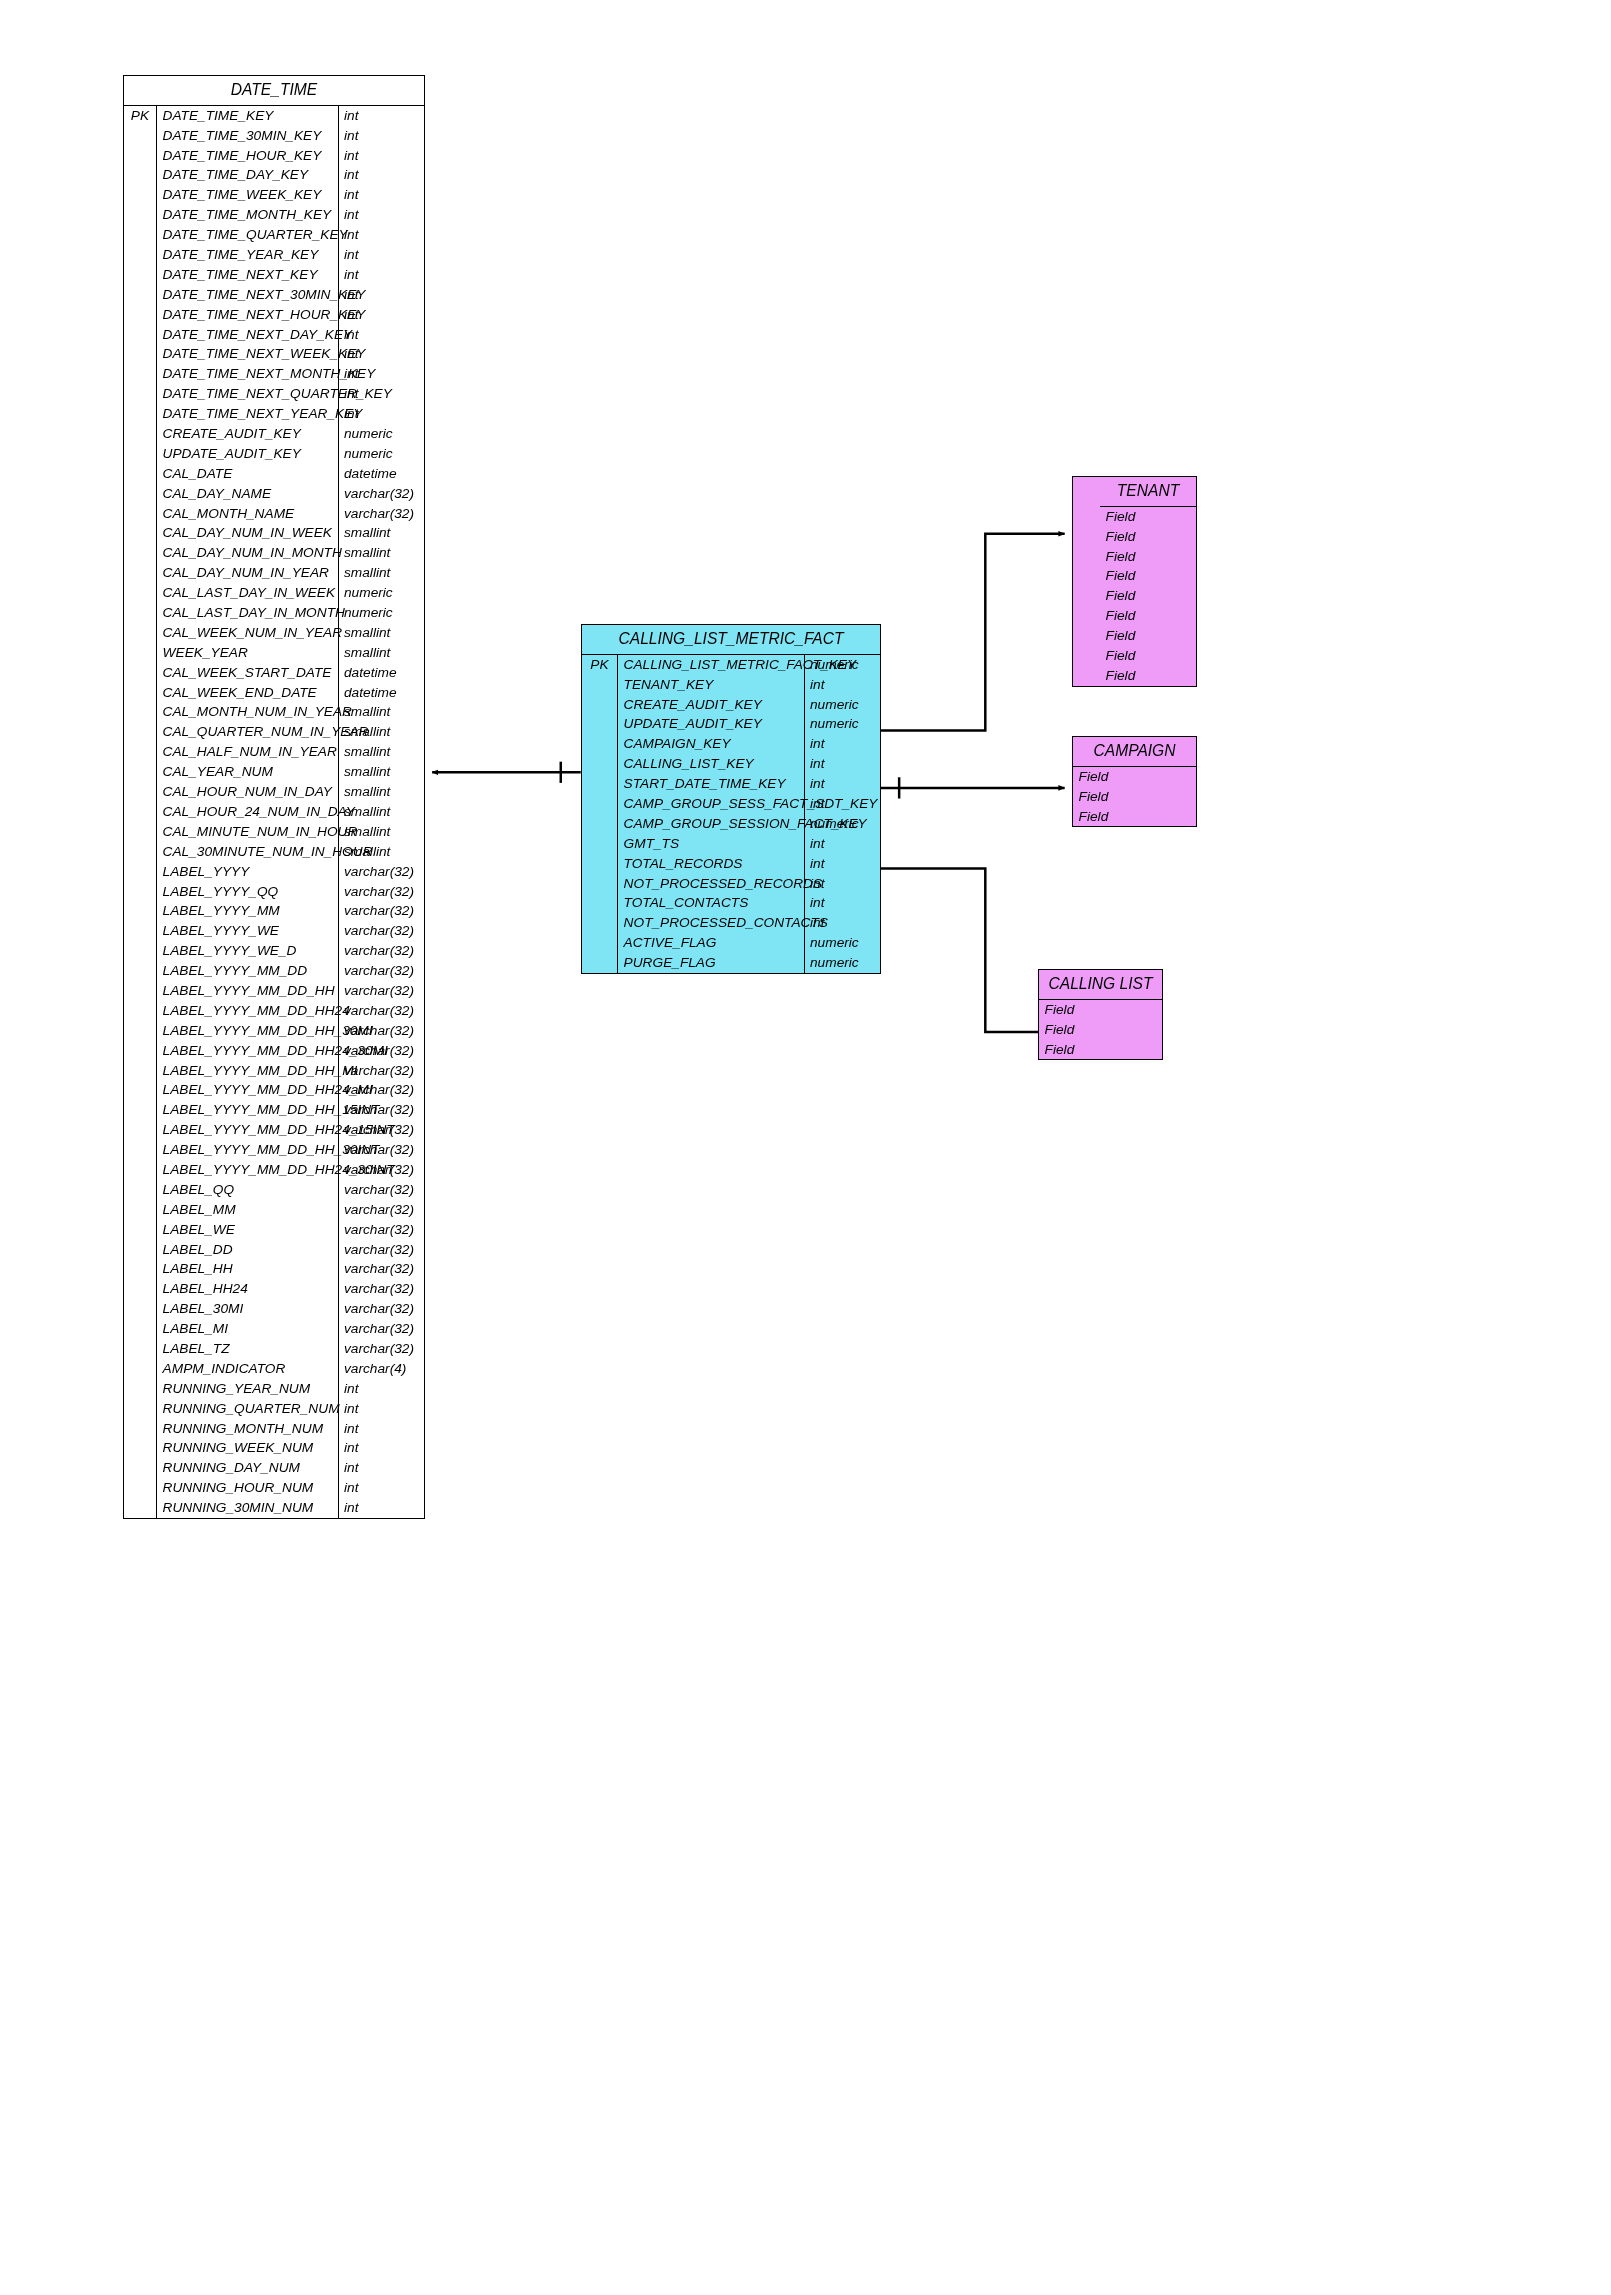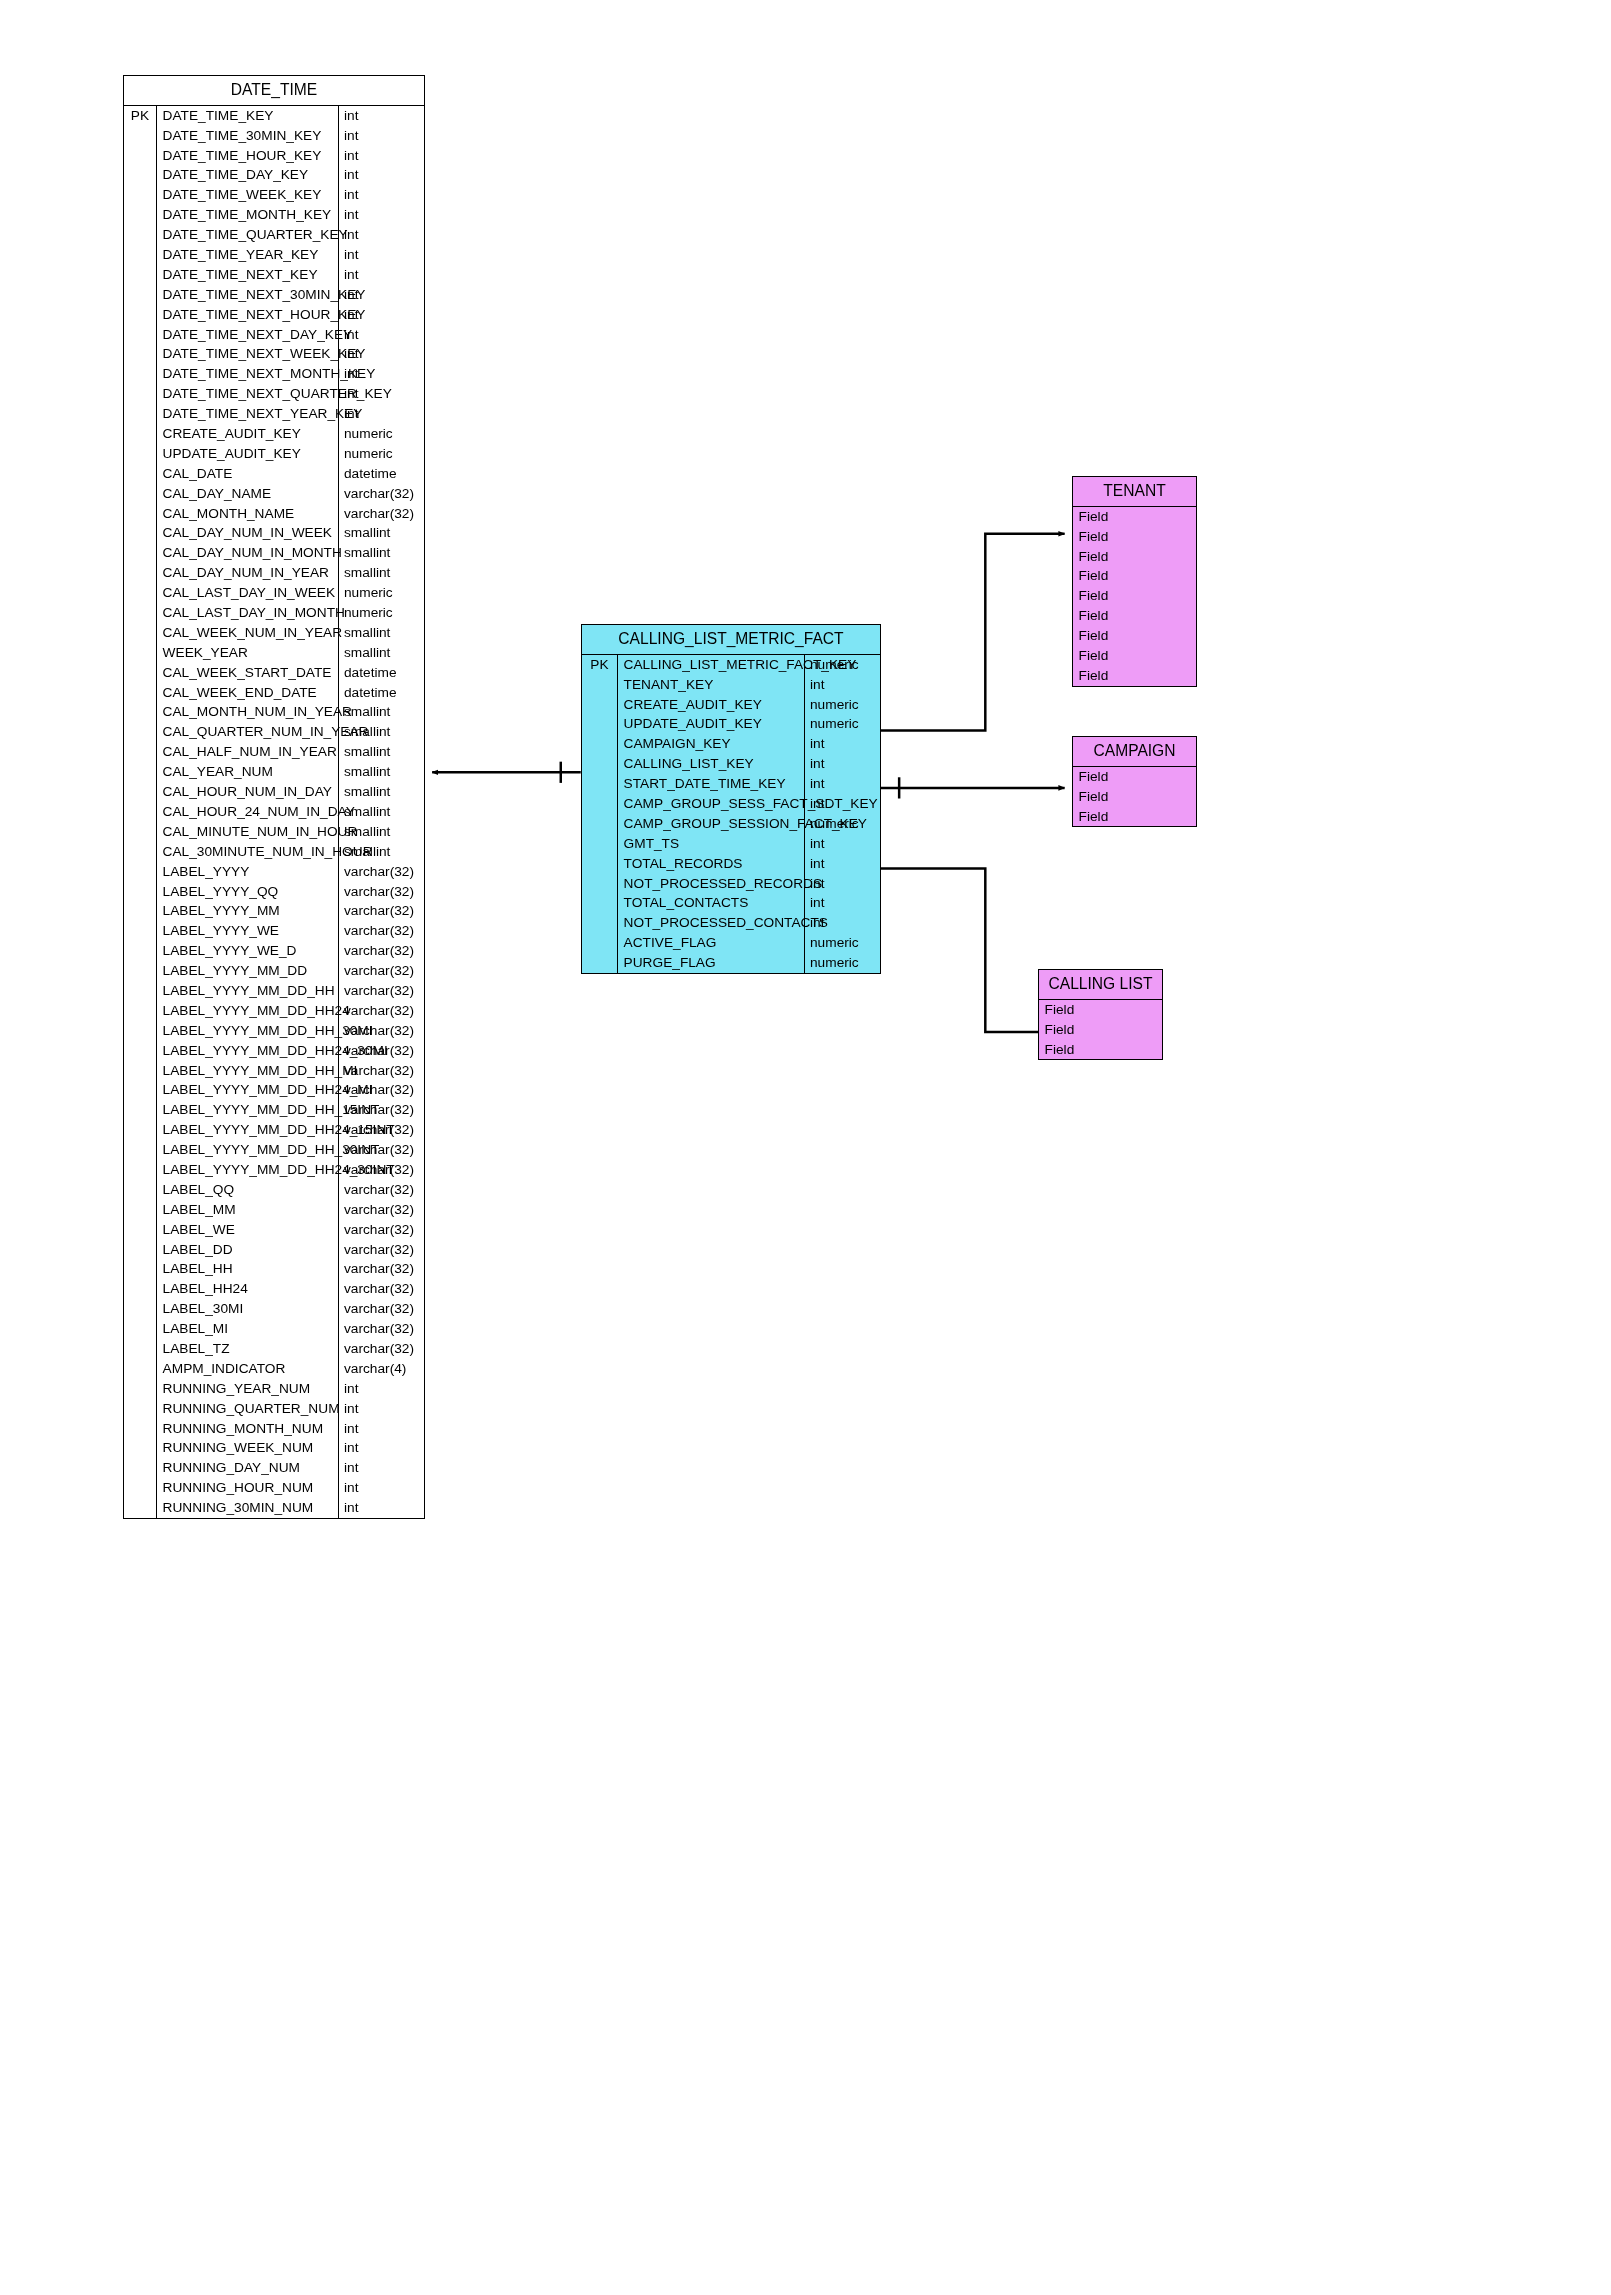--- a/index.html
+++ b/index.html
@@ -13,20 +13,21 @@
     position: relative;
     font-family: "Liberation Sans", sans-serif;
     overflow: hidden;
   }
 
   #canvas {
     position: absolute;
     left: 0; top: 0;
     width: 1611px;
     height: 2295px;
+    font-style: italic;
   }
 
   svg#connectors {
     position: absolute;
     left: 0; top: 0;
     width: 1611px;
     height: 2295px;
     pointer-events: none;
     z-index: 1;
   }
@@ -602,21 +603,21 @@
           <div class="cell-type">numeric</div>
         </div>
         <div class="row">
           <div class="cell-pk"></div>
           <div class="cell-name">PURGE_FLAG</div>
           <div class="cell-type">numeric</div>
         </div>
       </div>
   </div>
 
-  <div class="entity dim" id="entity-tenant" style="background: rgb(238, 156, 247);">
+  <div class="entity dim" id="entity-tenant" style="background: rgb(238, 156, 247); padding-left: 27px;">
     <div class="entity-title">TENANT</div>
     <div class="rows" id="rows-tenant">
         <div class="row">
           <div class="cell-name">Field</div>
         </div>
         <div class="row">
           <div class="cell-name">Field</div>
         </div>
         <div class="row">
           <div class="cell-name">Field</div>

